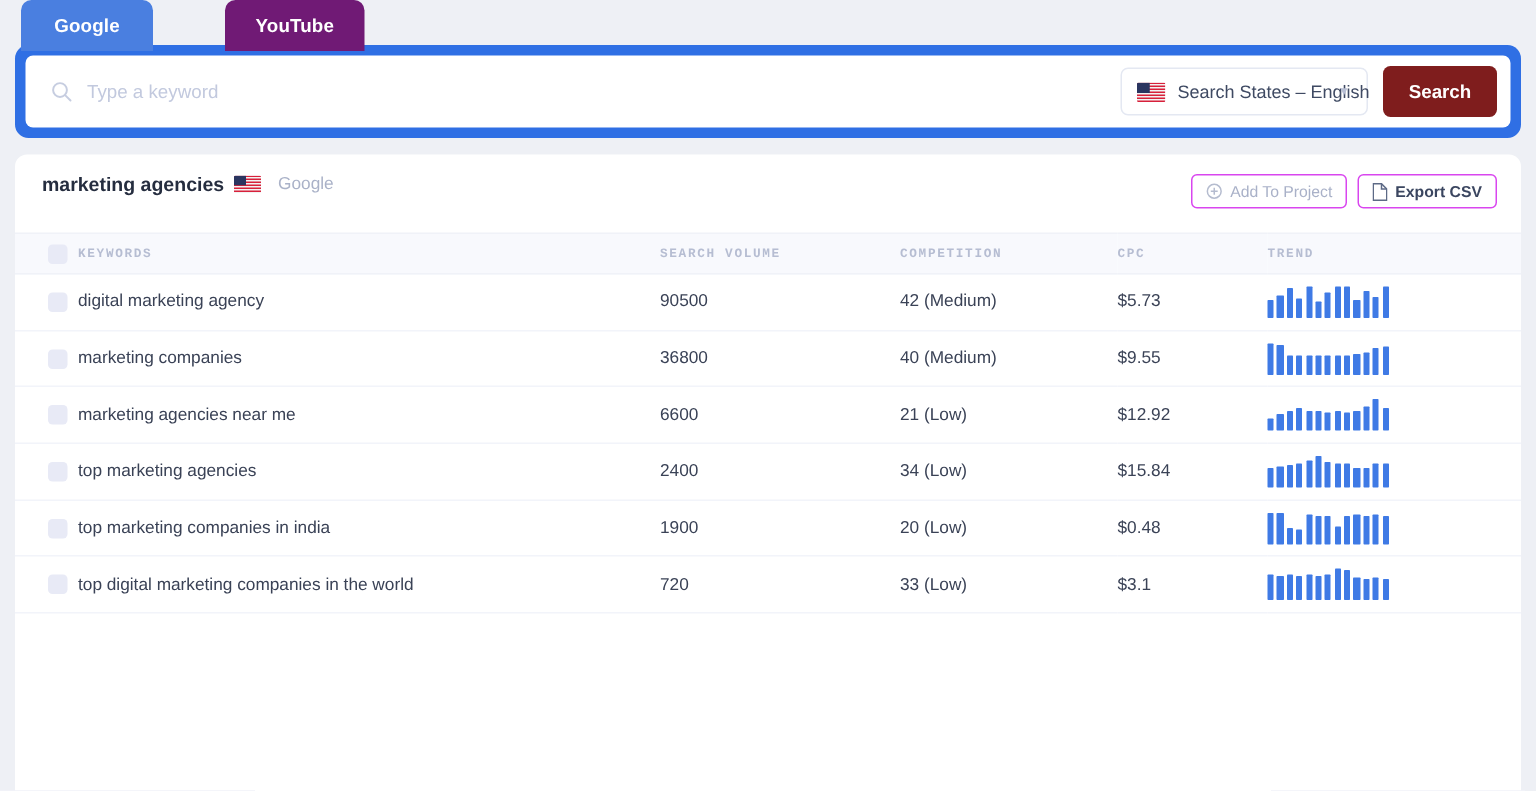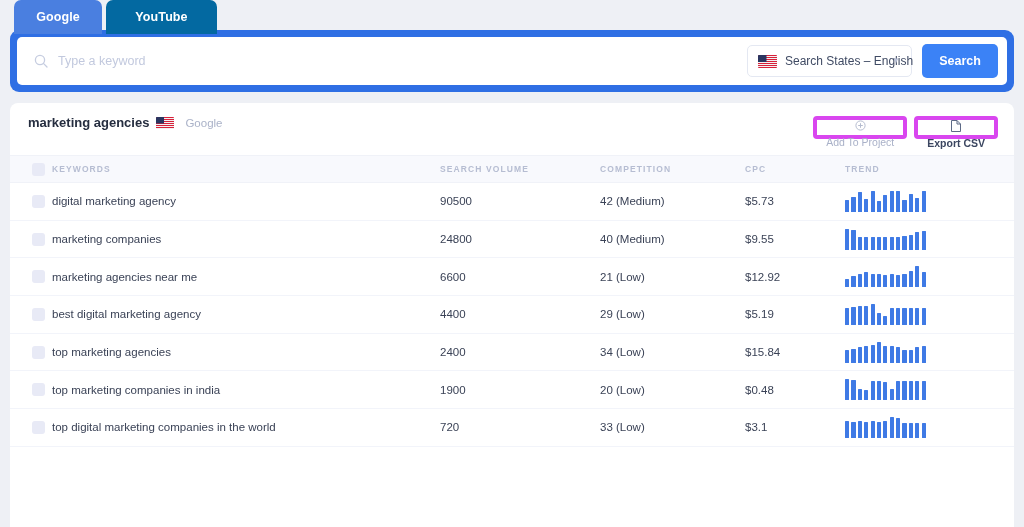--- a/index.html
+++ b/index.html
@@ -28,21 +28,21 @@
     display: flex;
     align-items: center;
     justify-content: center;
     font-size: 12.5px;
     font-weight: bold;
     color: #ffffff;
     letter-spacing: .1px;
     cursor: pointer;
   }
   .tab.google { background: #4a7fe0; }
-  .tab.youtube { background: #0369a1; width: 111px; }
+  .tab.youtube { background: #701a75; width: 93px; margin-left: 44px; }
 
   
   .searchwrap {
     position: absolute;
     top: 30px; left: 10px;
     width: 1004px;
     height: 62px;
     background: #2f6fe4;
     border-radius: 9px;
     padding: 7px;
@@ -105,21 +105,21 @@
     position: absolute;
     right: 11px;
     color: #b8bfd4;
     font-size: 8px;
     line-height: 1;
   }
   .search-btn {
     flex: 0 0 auto;
     width: 76px; height: 34px;
     margin-right: 9px;
-    background: #3b82f6;
+    background: #7f1d1d;
     color: #fff;
     border: none;
     border-radius: 5px;
     font-family: "Liberation Sans", sans-serif;
     font-size: 12.5px;
     font-weight: bold;
     cursor: pointer;
   }
 
   
@@ -156,50 +156,50 @@
     color: #b3bad0;
   }
   .actions {
     position: absolute;
     top: 13px; right: 16px;
     display: flex;
     gap: 7px;
   }
   .abtn {
     height: 23px;
-    border: 4px solid #d946ef;
+    border: 1px solid #d946ef;
     border-radius: 4px;
     background: #fff;
     display: flex;
     align-items: center;
     gap: 5px;
     padding: 0 9px;
     font-size: 10.5px;
     color: #a9b1c8;
     font-family: "Liberation Sans", sans-serif;
     cursor: pointer;
     white-space: nowrap;
-    flex-direction: column;
   }
   .abtn.strong { color: #3b4660; font-weight: bold; }
   .abtn svg { display: block; flex: 0 0 auto; }
 
   
   table { width: 100%; border-collapse: collapse; table-layout: fixed; }
   thead tr { background: #f8f9fd; height: 27px; }
   thead th {
     font-size: 8.5px;
     font-weight: bold;
     letter-spacing: 1.1px;
     color: #b6bdd2;
     text-align: left;
     text-transform: uppercase;
     padding: 0;
     border-top: 1px solid #f0f2f8;
     border-bottom: 1px solid #f0f2f8;
+    font-family: Liberation Mono, monospace;
   }
   tbody tr { height: 37.7px; border-bottom: 1px solid #f2f4fa; }
   tbody td {
     font-size: 11.5px;
     color: #3a4256;
     padding: 0;
     vertical-align: middle;
   }
   .c-check { width: 42px; padding-left: 22px !important; }
   .c-kw    { width: 388px; }
@@ -361,21 +361,21 @@
                 <i style="height: 13.44px;"></i>
                 <i style="height: 21px;"></i>
               </div>
             </td>
           </tr>
           <tr>
             <td class="c-check">
               <span class="chk"></span>
             </td>
             <td class="c-kw">marketing companies</td>
-            <td class="c-vol">24800</td>
+            <td class="c-vol">36800</td>
             <td class="c-comp">40 (Medium)</td>
             <td class="c-cpc">$9.55</td>
             <td class="c-trend">
               <div class="trendbars">
                 <i style="height: 21px;"></i>
                 <i style="height: 19.95px;"></i>
                 <i style="height: 13.02px;"></i>
                 <i style="height: 12.6px;"></i>
                 <i style="height: 13.02px;"></i>
                 <i style="height: 12.6px;"></i>
@@ -405,46 +405,20 @@
                 <i style="height: 15.54px;"></i>
                 <i style="height: 13.44px;"></i>
                 <i style="height: 13.02px;"></i>
                 <i style="height: 12.6px;"></i>
                 <i style="height: 13.02px;"></i>
                 <i style="height: 12.6px;"></i>
                 <i style="height: 13.44px;"></i>
                 <i style="height: 16.38px;"></i>
                 <i style="height: 21px;"></i>
                 <i style="height: 15.54px;"></i>
-              </div>
-            </td>
-          </tr>
-          <tr>
-            <td class="c-check">
-              <span class="chk"></span>
-            </td>
-            <td class="c-kw">best digital marketing agency</td>
-            <td class="c-vol">4400</td>
-            <td class="c-comp">29 (Low)</td>
-            <td class="c-cpc">$5.19</td>
-            <td class="c-trend">
-              <div class="trendbars">
-                <i style="height: 17.22px;"></i>
-                <i style="height: 18.06px;"></i>
-                <i style="height: 18.48px;"></i>
-                <i style="height: 18.9px;"></i>
-                <i style="height: 21px;"></i>
-                <i style="height: 11.76px;"></i>
-                <i style="height: 8.82px;"></i>
-                <i style="height: 16.8px;"></i>
-                <i style="height: 17.22px;"></i>
-                <i style="height: 16.8px;"></i>
-                <i style="height: 17.22px;"></i>
-                <i style="height: 16.8px;"></i>
-                <i style="height: 17.22px;"></i>
               </div>
             </td>
           </tr>
           <tr>
             <td class="c-check">
               <span class="chk"></span>
             </td>
             <td class="c-kw">top marketing agencies</td>
             <td class="c-vol">2400</td>
             <td class="c-comp">34 (Low)</td>

